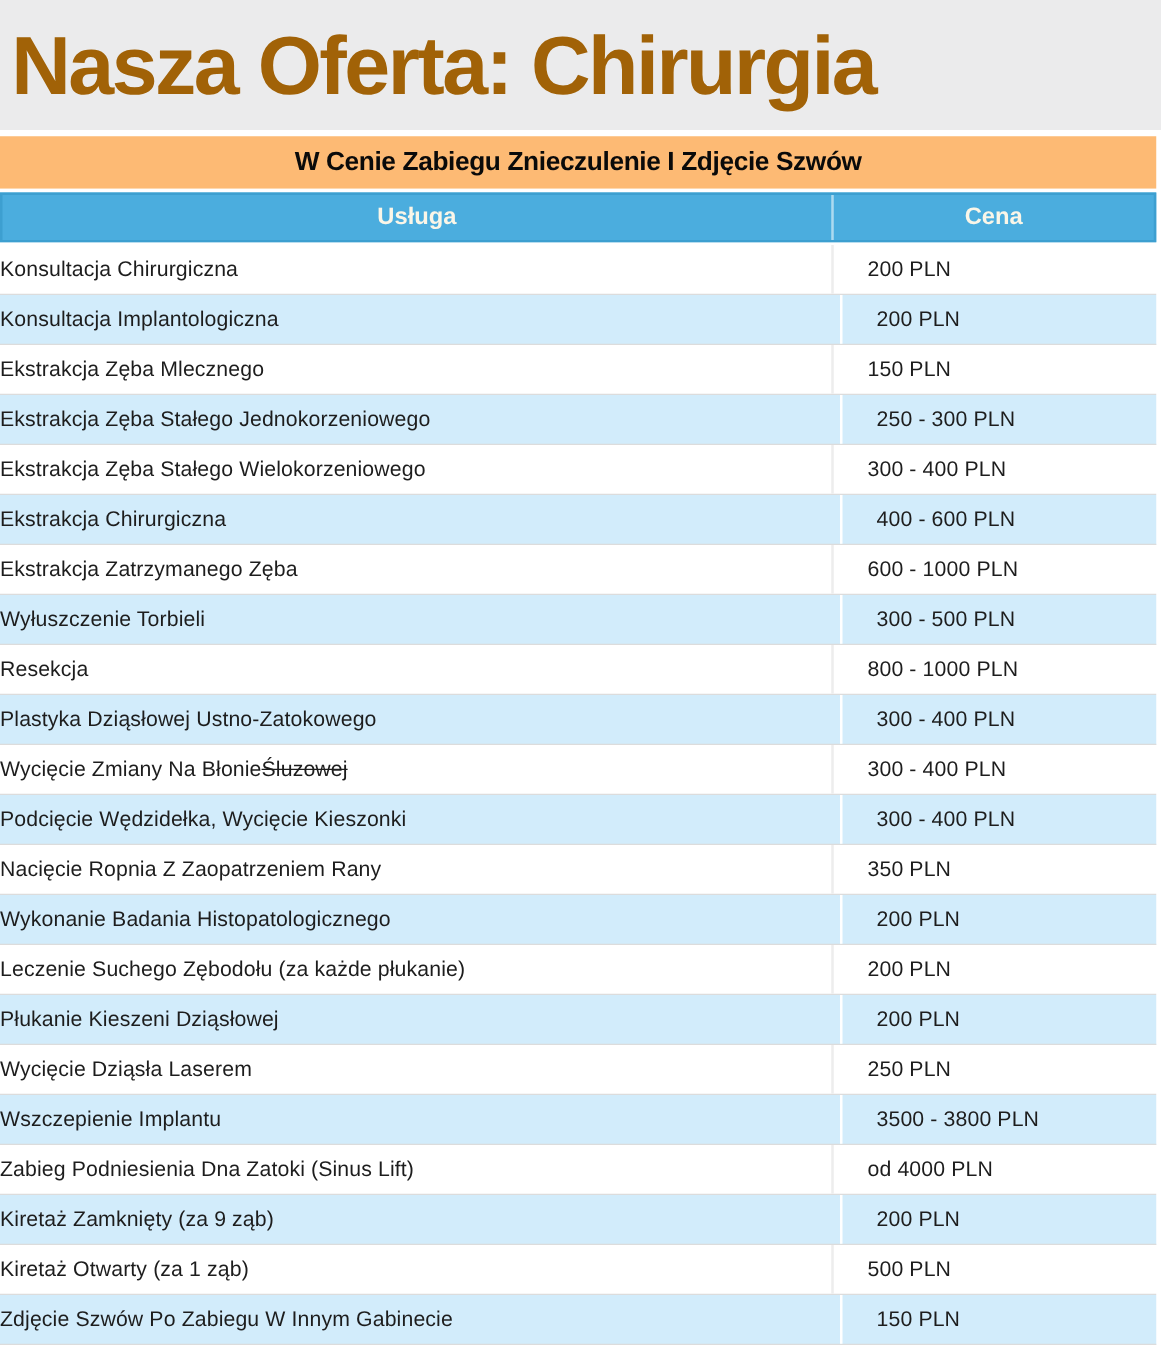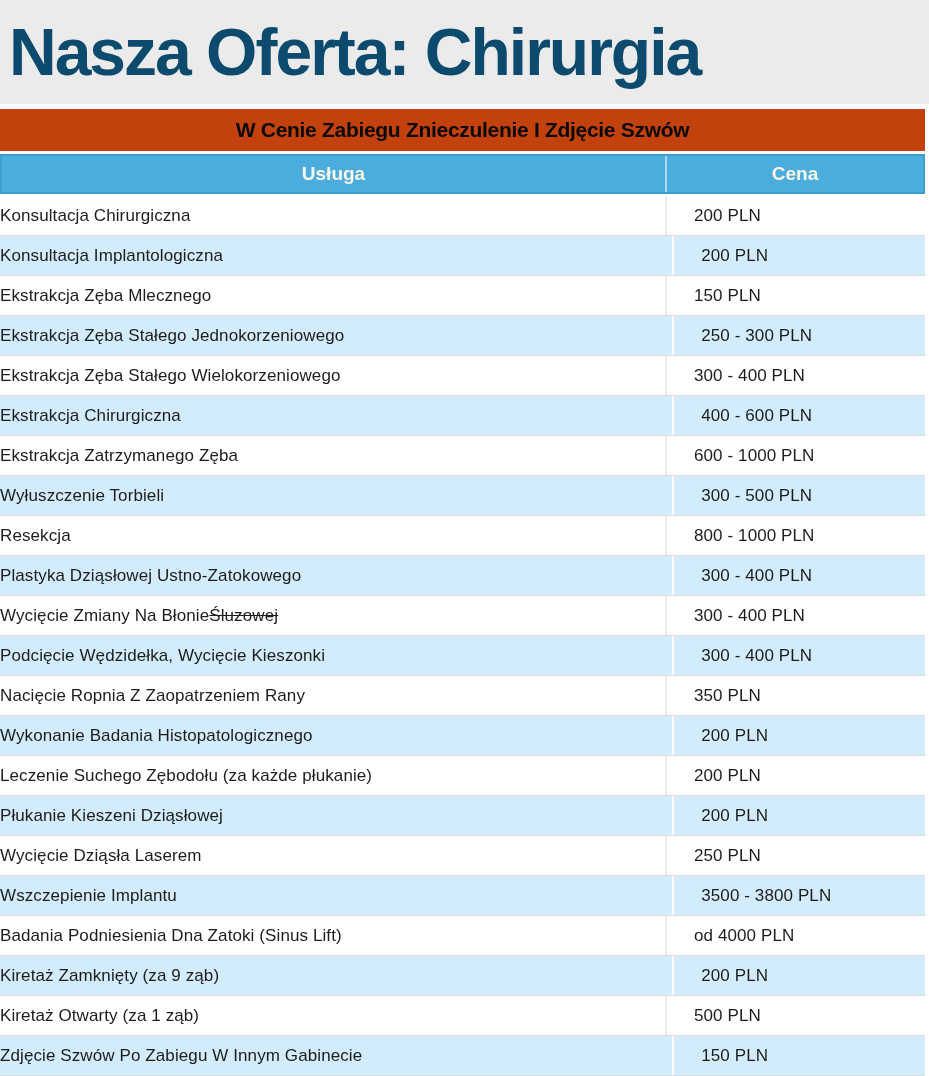--- a/index.html
+++ b/index.html
@@ -20,33 +20,33 @@
     height: 104px;
     background: #ebebec;
     display: flex;
     align-items: center;
   }
   .title-bar h1 {
     padding-left: 9px;
     font-size: 66px;
     font-weight: 700;
     letter-spacing: -2px;
-    color: #0c4a6e;
+    color: #a16207;
     white-space: nowrap;
   }
 
   .gap1 { height: 5px; background: #ffffff; }
   .gap2 { height: 3px; background: #ffffff; }
   .gap3 { height: 2px; background: #ffffff; }
 
   
   .banner {
     width: 925px;
     height: 42px;
-    background: #c2410c;
+    background: #fdba74;
     display: flex;
     align-items: center;
     justify-content: center;
   }
   .banner span {
     font-size: 21px;
     font-weight: 700;
     color: #0a0a0a;
     letter-spacing: -0.3px;
   }
@@ -243,21 +243,21 @@
 
   <div class="row alt">
     <div class="cell service">
       <span class="svc-main">Wszczepienie Implantu</span>
     </div>
     <div class="cell price">3500 - 3800 PLN</div>
   </div>
 
   <div class="row plain">
     <div class="cell service">
-      <span class="svc-main">Badania Podniesienia Dna Zatoki (Sinus Lift)</span>
+      <span class="svc-main">Zabieg Podniesienia Dna Zatoki (Sinus Lift)</span>
     </div>
     <div class="cell price">od 4000 PLN</div>
   </div>
 
   <div class="row alt">
     <div class="cell service">
       <span class="svc-main">Kiretaż Zamknięty (za 9 ząb)</span>
     </div>
     <div class="cell price">200 PLN</div>
   </div>

